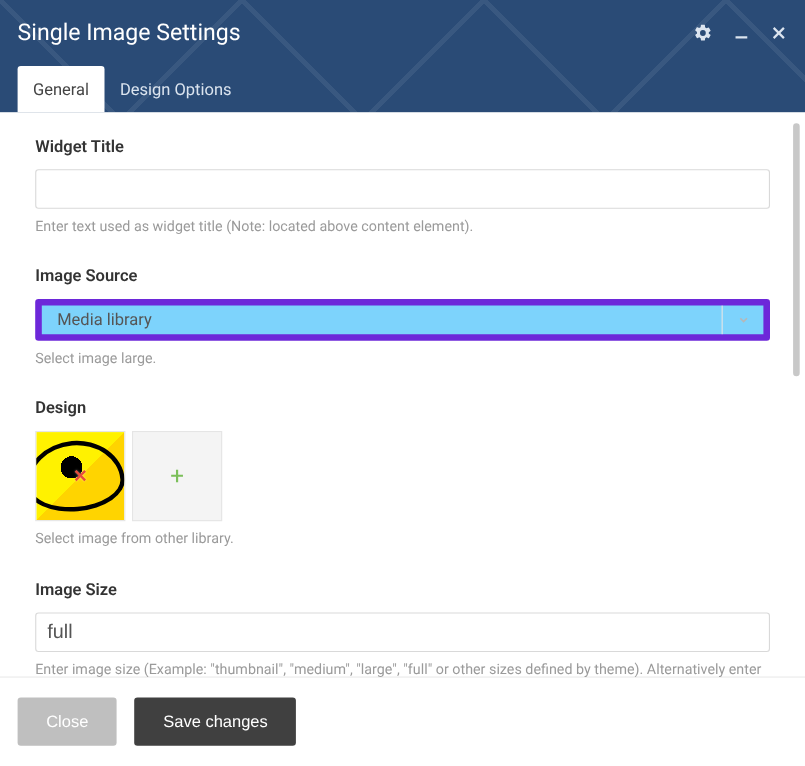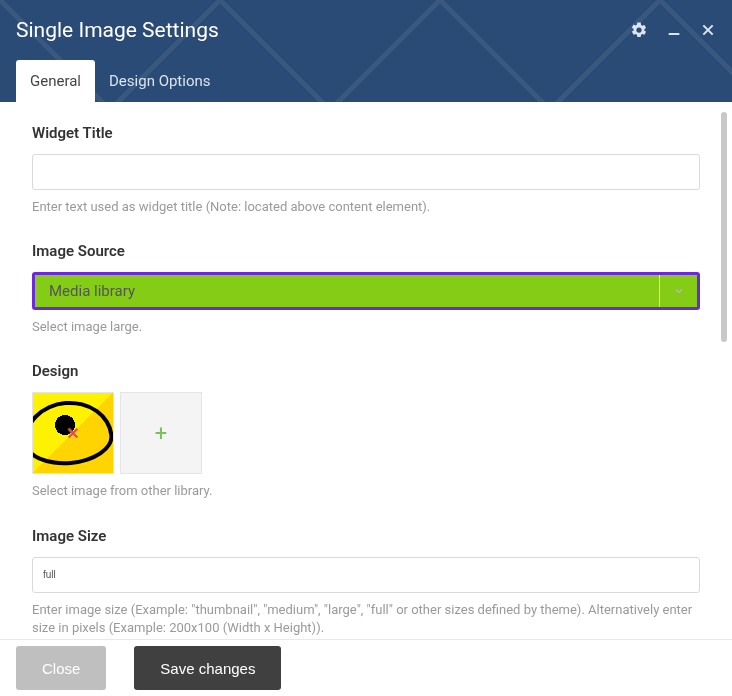--- a/index.html
+++ b/index.html
@@ -12,38 +12,38 @@
   .icon-btn { cursor: pointer; display: inline-flex; align-items: center; justify-content: center; color: #dbe4ef; }
   .tabs { display: flex; margin-top: 18px; padding-left: 16px; }
   .tab { padding: 12px 14px; font-size: 15px; color: #dbe4ef; cursor: pointer; border-radius: 3px 3px 0 0; }
   .tab.active { background: #fff; color: #444; }
   .body-wrap { flex: 1; display: flex; overflow: hidden; }
   .body { flex: 1; overflow-y: auto; padding: 22px 16px 22px 32px; }
   .scroll-gutter { width: 16px; background: #fff; display:flex; align-items:flex-start; justify-content:center; padding-top:4px;}
   .scroll-thumb { width:6px; height:230px; background:#c8c8c8; border-radius:3px; margin-top:6px;}
   .field { margin-bottom: 26px; }
   .label { font-weight: 600; font-size: 15px; color: #333; margin-bottom: 12px; }
-  .text-input { width: 100%; height: 36px; border: 1px solid #d9d9d9; border-radius: 3px; padding: 0 10px; font-size: 10px; color:#555; background:#fff; }
+  .text-input { width: 100%; height: 36px; border: 1px solid #d9d9d9; border-radius: 3px; padding: 0 10px; font-size: 18px; color:#555; background:#fff; }
   .help { color: #9a9a9a; font-size: 13px; margin-top: 8px; line-height: 1.4; }
-  .select { width: 100%; display: flex; border: 3px solid #6d28d9; border-radius: 3px; height: 38px; align-items: stretch; background:#84cc16; }
+  .select { width: 100%; display: flex; border: 6px solid #6d28d9; border-radius: 3px; height: 38px; align-items: stretch; background:#7dd3fc; }
   .select-value { flex: 1; padding: 0 14px; display: flex; align-items: center; font-size: 15px; color: #555; }
   .select-arrow { width: 38px; border-left: 1px solid #e5e5e5; display: flex; align-items: center; justify-content: center; color: #b7b7b7; }
   .thumbs { display: flex; gap: 6px; margin-bottom: 6px; }
   .thumb { width: 82px; height: 82px; border: 1px solid #e5e5e5; display: flex; align-items: center; justify-content: center; position: relative; overflow:hidden; }
   .thumb-logo {
     width:100%; height:100%;
     background: radial-gradient(circle at 40% 40%, #000 0 10px, transparent 10px),
                 linear-gradient(135deg, #fff200 0%, #fff200 50%, #ffd400 50%, #ffd400 100%);
     display:flex; align-items:center; justify-content:center;
     font-weight:900; font-size:28px; color:#000; font-style:italic;
   }
   .thumb-logo::before { content:""; position:absolute; inset:8px 0 8px -10px; border:4px solid #000; border-radius:50% 50% 50% 50% / 60% 60% 40% 40%; transform:rotate(-5deg);}
   .thumb-remove { position:absolute; top:50%; left:50%; transform:translate(-50%,-50%); color:#e74c3c; font-size:16px; font-weight:700; text-shadow:0 0 2px rgba(255,255,255,.5);}
   .thumb-add { width: 82px; height: 82px; background: #f4f4f4; border:1px solid #e5e5e5; display:flex; align-items:center; justify-content:center; color:#7bbf5a; font-size:22px; cursor:pointer;}
-  .footer { border-top: 1px solid #e9e9e9; padding: 6px 16px; display:flex; gap:28px; background:#fff;}
+  .footer { border-top: 1px solid #e9e9e9; padding: 18px 16px; display:flex; gap:16px; background:#fff;}
   .btn { height: 44px; padding: 0 26px; border-radius: 3px; font-size: 15px; display:inline-flex; align-items:center; justify-content:center; cursor:pointer; border:none;}
   .btn-secondary { background:#bfbfbf; color:#fff; }
   .btn-primary { background:#404040; color:#fff; }
   
   .header::before {
     content:""; position:absolute; inset:0;
     background:
       linear-gradient(45deg, transparent 49.2%, rgba(255,255,255,.07) 49.2%, rgba(255,255,255,.07) 50.8%, transparent 50.8%) 0 0/220px 220px,
       linear-gradient(-45deg, transparent 49.2%, rgba(255,255,255,.07) 49.2%, rgba(255,255,255,.07) 50.8%, transparent 50.8%) 0 0/220px 220px;
     pointer-events:none;

